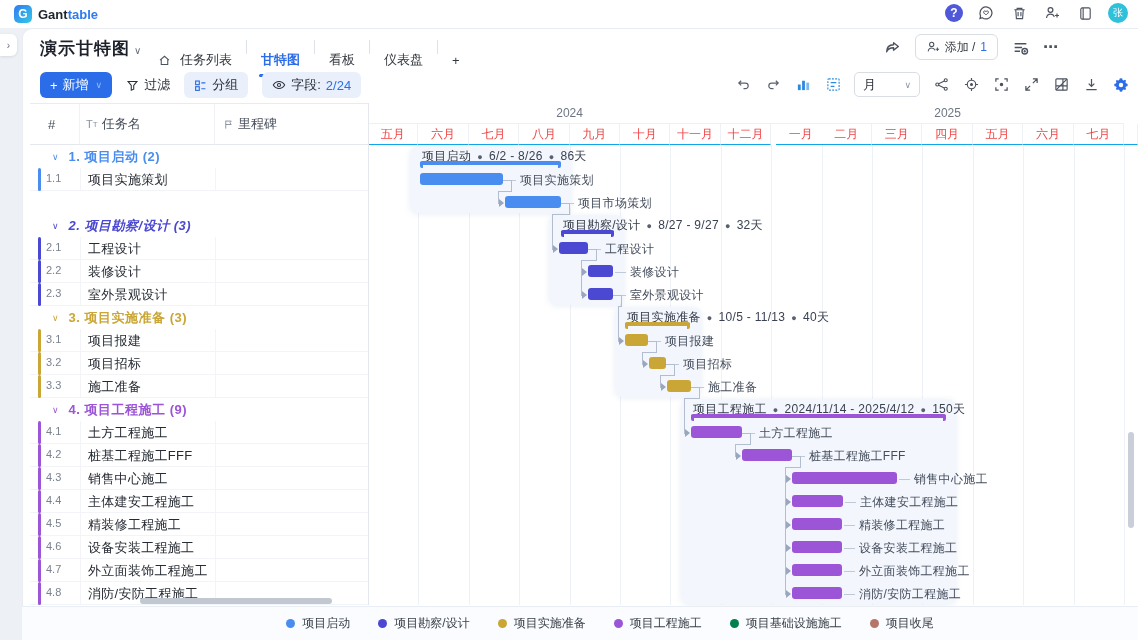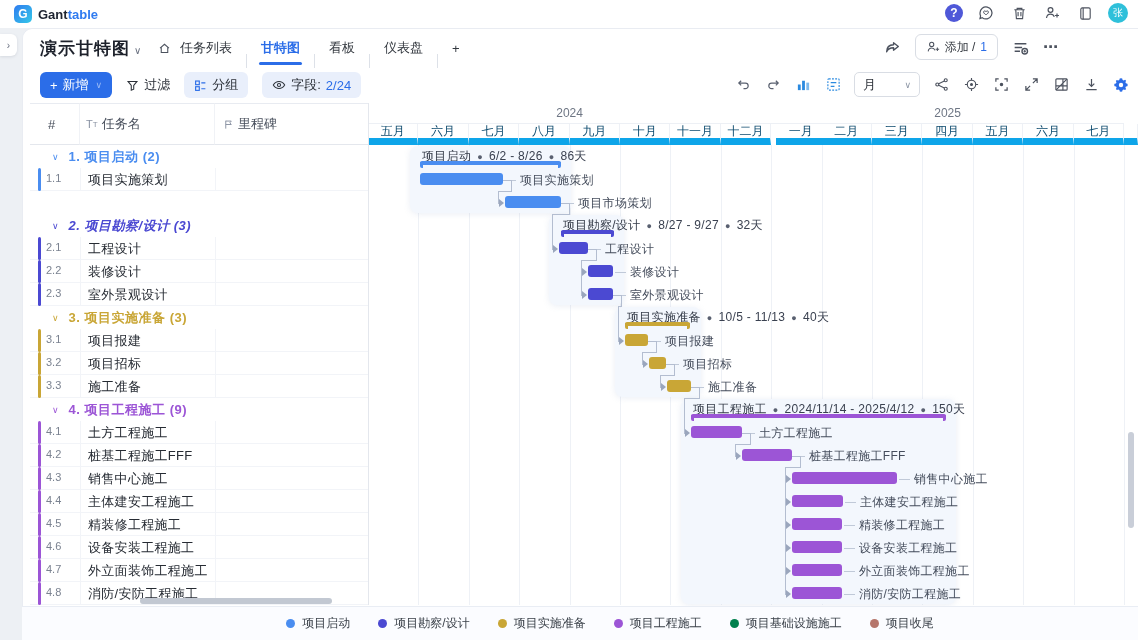--- a/index.html
+++ b/index.html
@@ -22,21 +22,21 @@
   #leftstrip { position:absolute; left:0; top:28px; width:22px; height:612px; background:#edf0f4; z-index:5; }
   #collapse-tab { position:absolute; left:0; top:34px; width:17px; height:22px; background:#fff; border-radius:0 6px 6px 0; color:#6a7180; font-size:10px; display:flex; align-items:center; justify-content:center; box-shadow:0 1px 3px rgba(80,90,110,.15); z-index:6; }
 
   
   #card { position:absolute; left:22px; top:28px; width:1116px; height:612px; background:#fff; border-radius:10px 0 0 0; border-top:1px solid #e9ecf2; border-left:1px solid #e9ecf2; z-index:10; }
 
   
   #docbar { position:absolute; left:22px; top:28px; width:1116px; height:40px; z-index:20; }
   #doc-title { position:absolute; left:18px; top:9px; font-size:17px; font-weight:bold; color:#1d212b; letter-spacing:1px; }
   #doc-title .caret { font-size:10px; color:#6a7180; font-weight:normal; margin-left:4px; }
-  .tabs { position:absolute; left:122px; top:0; height:40px; display:flex; align-items:flex-end; }
+  .tabs { position:absolute; left:122px; top:12px; height:40px; display:flex; align-items:flex-start; }
   .tab { display:flex; align-items:center; gap:5px; padding:0 14px; height:40px; font-size:13px; color:#33383f; position:relative; cursor:pointer; }
   .tab.active { color:#2b6de8; font-weight:bold; }
   .tab.active::after { content:""; position:absolute; left:12px; right:12px; bottom:3px; height:3px; border-radius:2px; background:#2b6de8; }
   .tab-sep { width:1px; height:14px; background:#dde1e8; }
   .doc-actions { position:absolute; right:80px; top:6px; display:flex; align-items:center; gap:14px; }
   .add-member { display:flex; align-items:center; gap:5px; border:1px solid #d9dde4; border-radius:6px; height:26px; padding:0 10px; font-size:12px; color:#33383f; }
   .add-member b { color:#2b6de8; font-weight:normal; }
   .ghost-icon { color:#4c525e; display:flex; align-items:center; }
 
   
@@ -62,21 +62,21 @@
   .grow { position:absolute; left:30px; width:338px; height:23px; background:#fff; display:flex; align-items:center; }
   .gcaret { margin-left:22px; font-size:9px; }
   .gtitle { margin-left:10px; font-size:13px; font-weight:bold; letter-spacing:.5px; }
   .marker { position:absolute; left:8px; top:0; width:3px; height:23px; border-radius:2px; }
   .rownum { position:absolute; left:16px; top:4px; font-size:11px; color:#7a8290; }
   .tname { position:absolute; left:58px; top:3px; font-size:13px; color:#262b33; letter-spacing:.3px; }
   #table-right-border { position:absolute; left:368px; top:103px; width:1px; height:502px; background:#e4e7ed; z-index:13; }
 
   
   .yearcell { position:absolute; top:103px; height:21px; display:flex; align-items:center; justify-content:center; font-size:12px; color:#6e7684; border-bottom:1px solid #edf0f5; background:#fff; z-index:12; }
-  .monthcell { position:absolute; top:124px; height:21px; display:flex; align-items:center; justify-content:center; font-size:12px; color:#0c4a6e; border-bottom:7px solid #0ea5e9; border-right:1px solid #eef1f6; background:#fff; z-index:12; }
+  .monthcell { position:absolute; top:124px; height:21px; display:flex; align-items:center; justify-content:center; font-size:12px; color:#ef4444; border-bottom:1px solid #0ea5e9; border-right:1px solid #eef1f6; background:#fff; z-index:12; }
   .gridline { position:absolute; top:145px; width:1px; height:460px; background:#eef1f6; }
   .gpanel { position:absolute; background:#f3f7fd; border-radius:8px; box-shadow:0 1px 6px rgba(140,160,200,.18); }
   .gbar { position:absolute; height:12px; border-radius:3px; z-index:4; }
   .gbracket { position:absolute; height:7px; border-radius:2px; z-index:4; }
   .sumlabel { position:absolute; font-size:12px; color:#3a4150; white-space:nowrap; z-index:4; letter-spacing:.3px; }
   .sumlabel .dot { color:#596070; font-size:9px; margin:0 6px; }
   .sumlabel .nm { color:#343b48; }
   .barlabel { position:absolute; font-size:12px; color:#454d5c; white-space:nowrap; z-index:4; letter-spacing:.3px; }
   .lline { position:absolute; height:1px; background:#c0c9d8; z-index:3; }
   .dep { position:absolute; background:#b3bdd0; z-index:3; }

